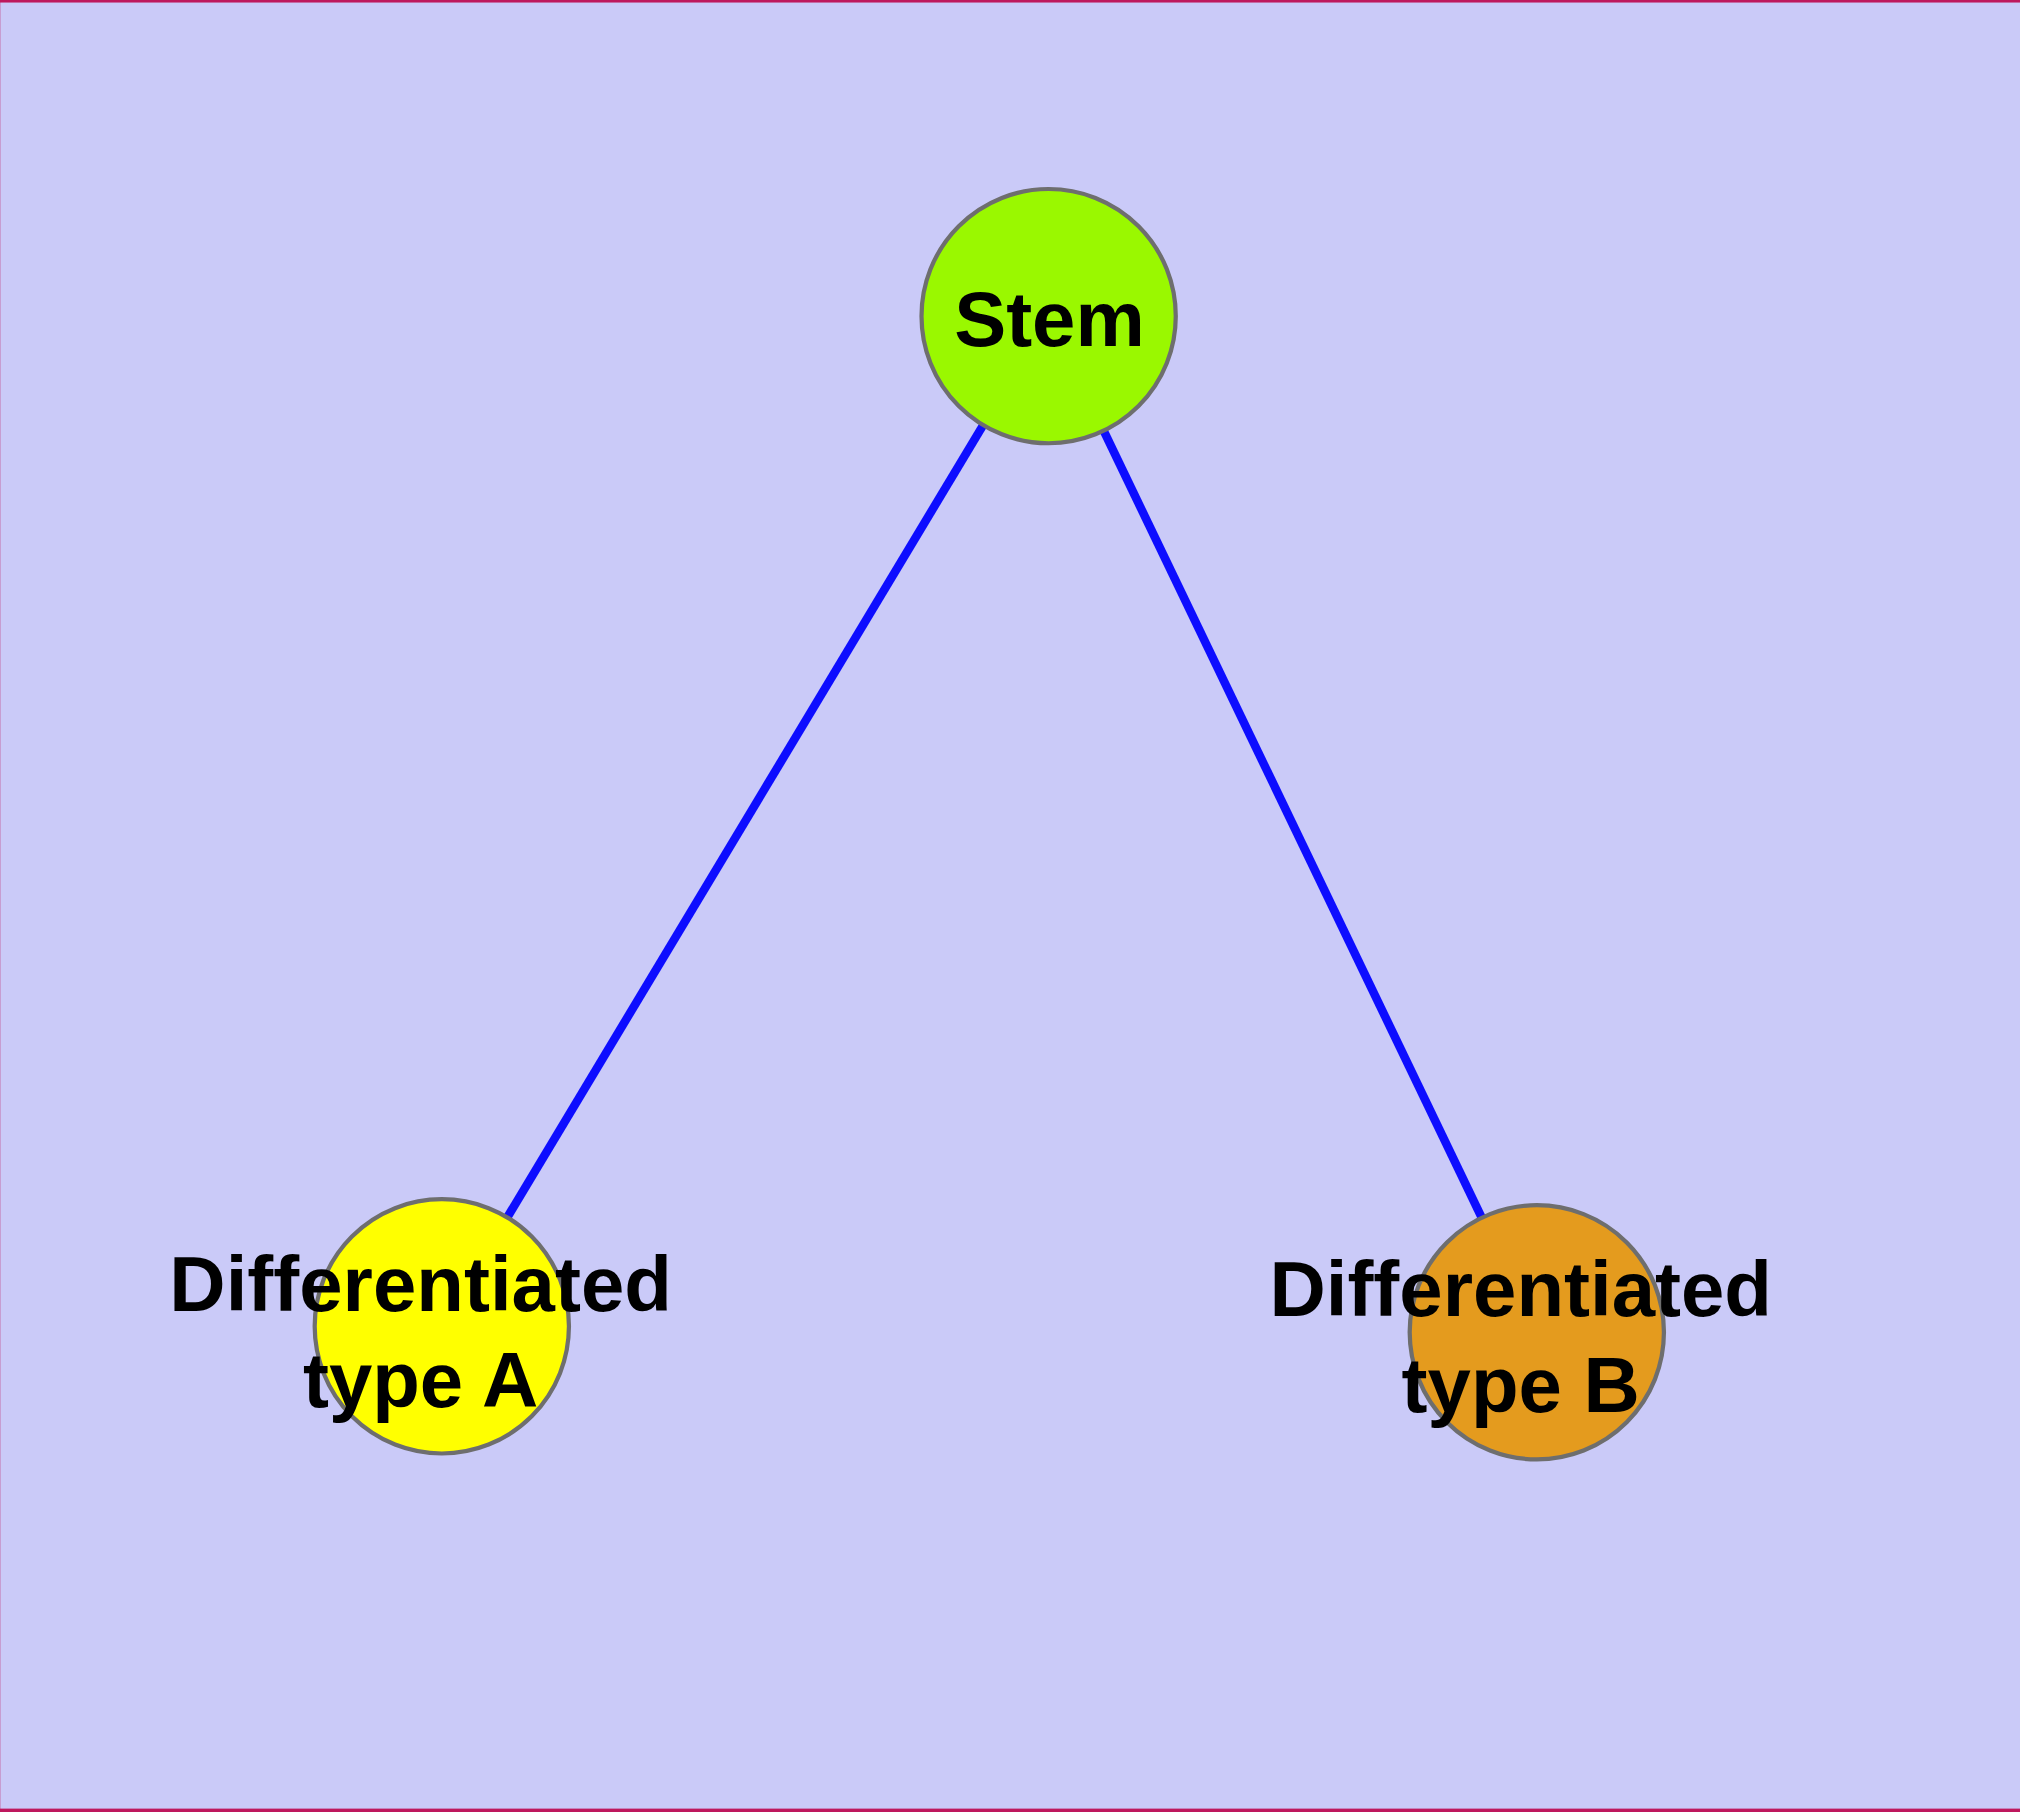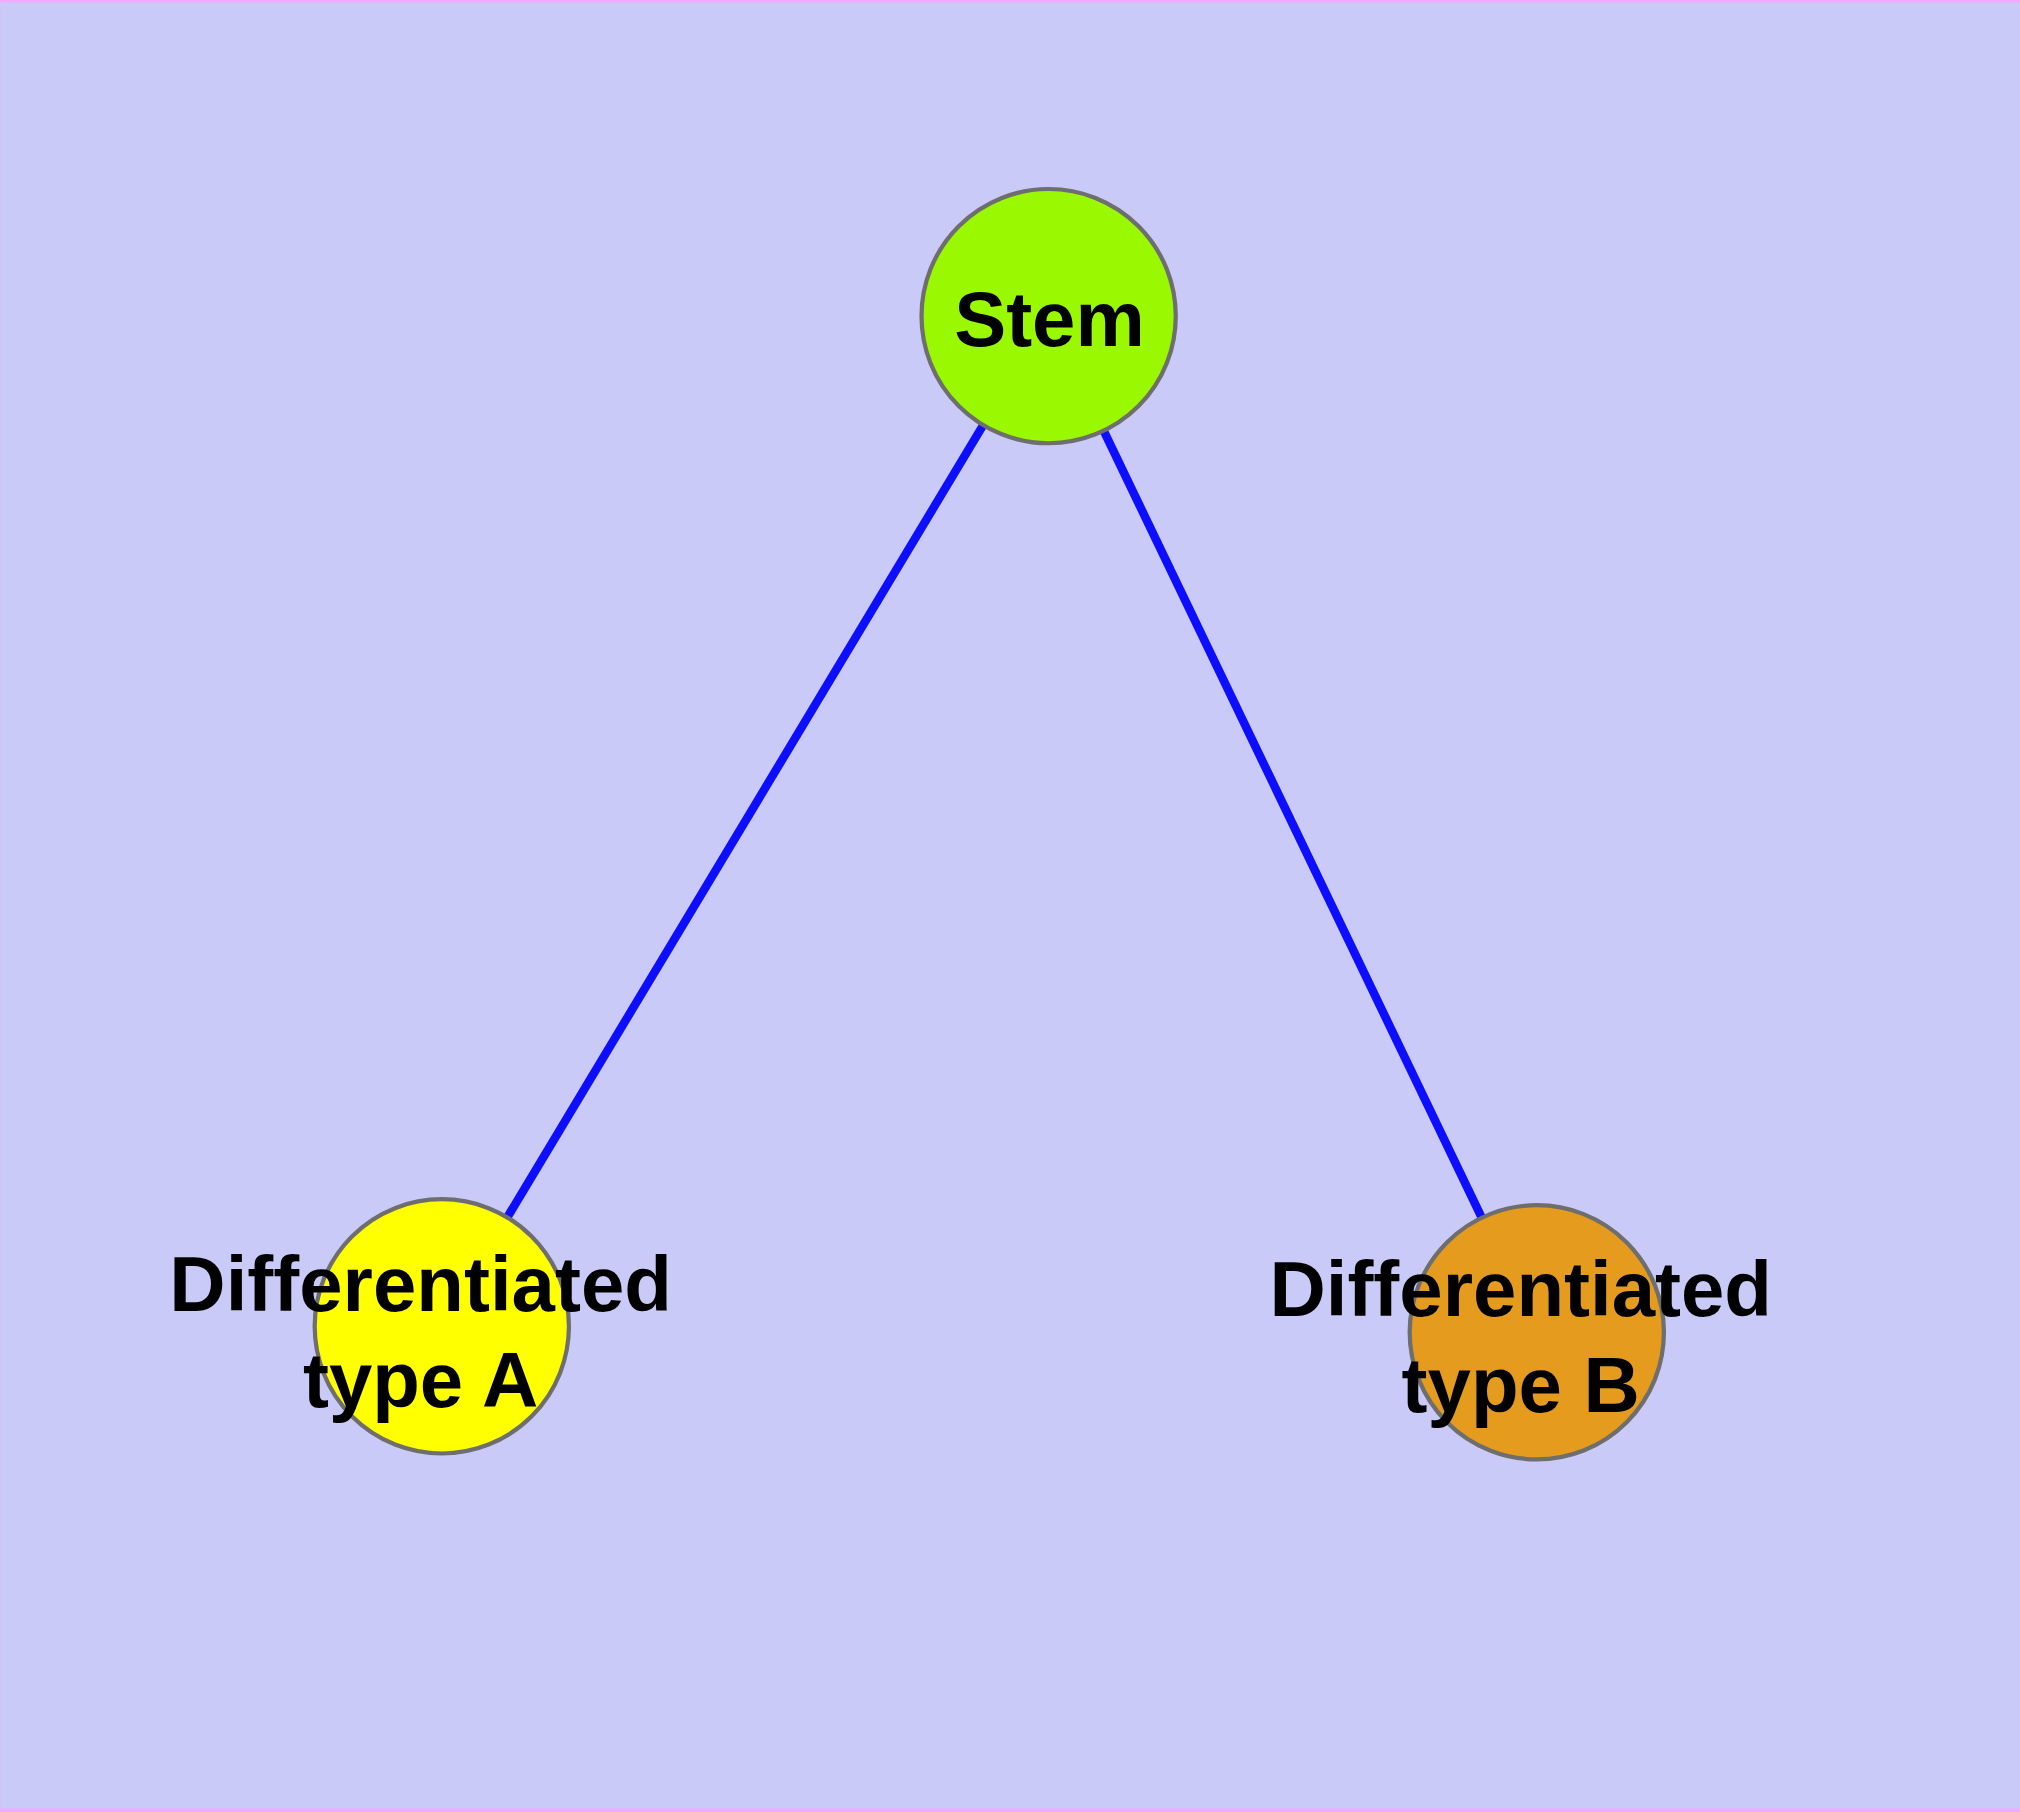--- a/index.html
+++ b/index.html
@@ -7,21 +7,21 @@
     padding: 0;
     background: #ffffff;
     width: 2021px;
     height: 1812px;
     overflow: hidden;
   }
   .stage {
     position: relative;
     width: 2021px;
     height: 1812px;
-    background: #f0abfc;
+    background: #be185d;
   }
   svg.graph {
     position: absolute;
     left: 0;
     top: 0;
     display: block;
   }
   .edge {
     stroke-width: 10;
     stroke-linecap: butt;

